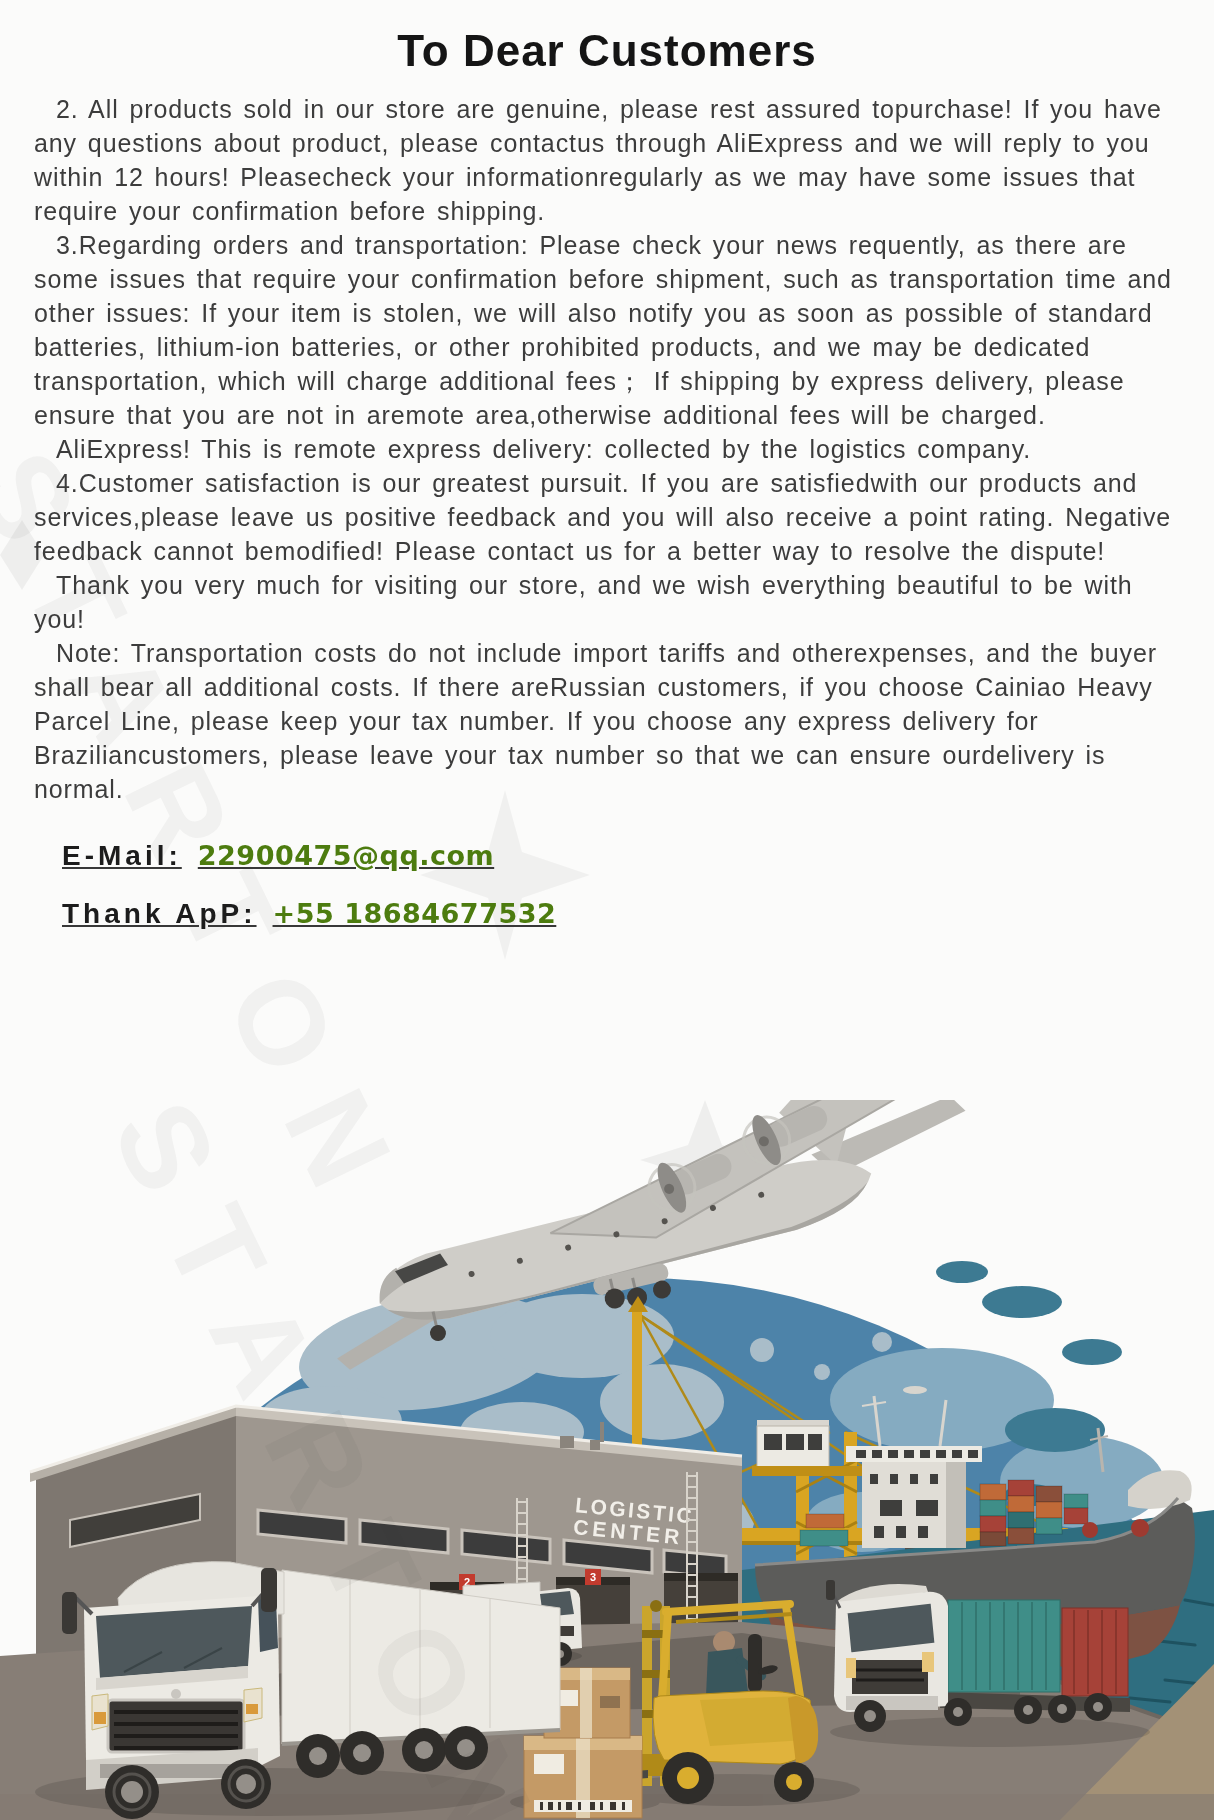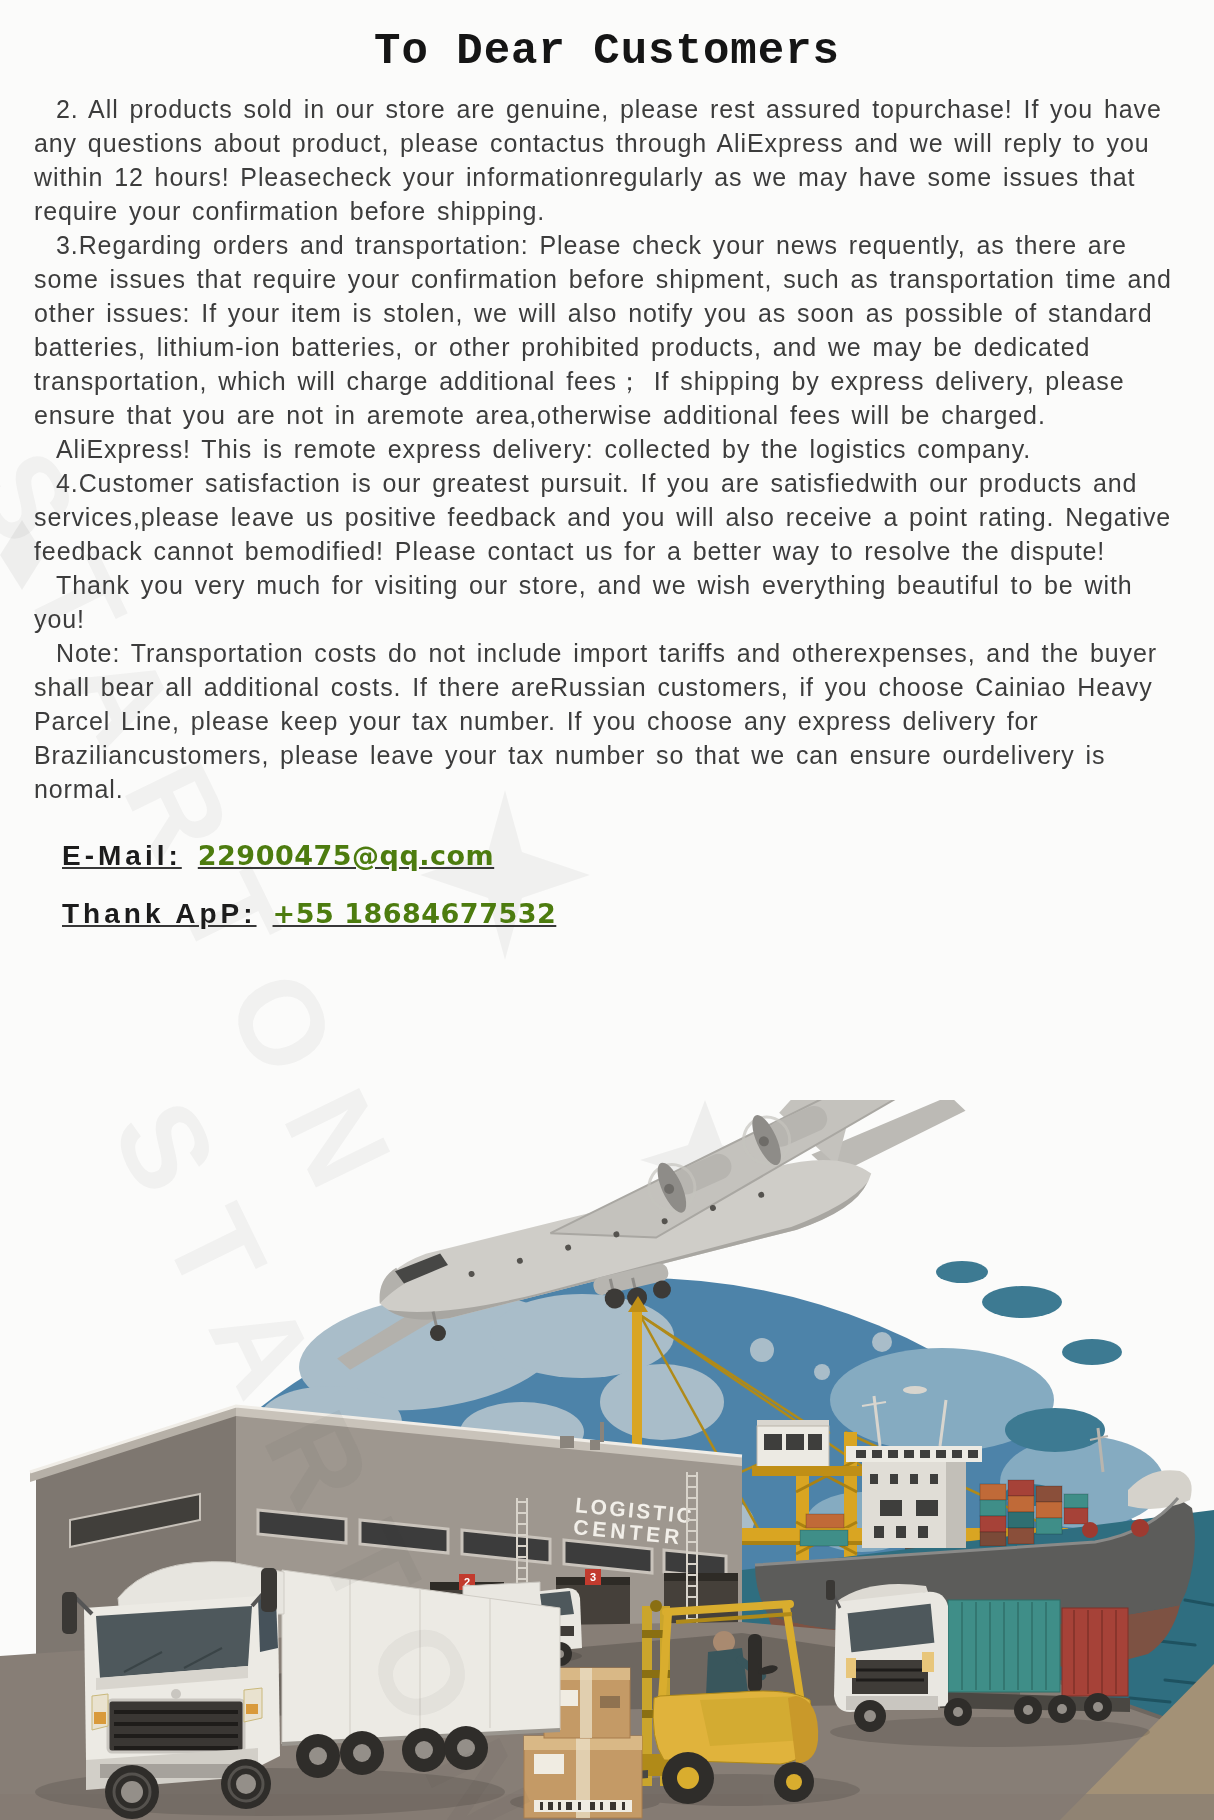--- a/index.html
+++ b/index.html
@@ -5,21 +5,21 @@
   html,body{margin:0;padding:0;background:#e8e8e8;}
   .page{
     position:relative;width:1214px;height:1820px;margin:0 auto;
     background:#fbfbfa;overflow:hidden;
     font-family:"Liberation Sans",sans-serif;color:#383838;
   }
   .content{position:relative;z-index:3;}
   .page-title{
     margin:26px 0 16px 0;text-align:center;
     font-size:44px;font-weight:700;letter-spacing:1px;color:#151515;
-    font-family:Liberation Mono, monospace;
+    font-family:Liberation Sans, sans-serif;
   }
   .body-text{margin:0 36px 0 34px;}
   .para{
     margin:0;font-size:25px;line-height:34px;
     letter-spacing:0.9px;word-spacing:3px;color:#3c3c3c;
     text-indent:22px;
   }
   .contact{margin:34px 0 0 62px;text-decoration:underline;}
   .contact-line{display:flex;align-items:baseline;margin-bottom:26px;}
   .contact-label{

